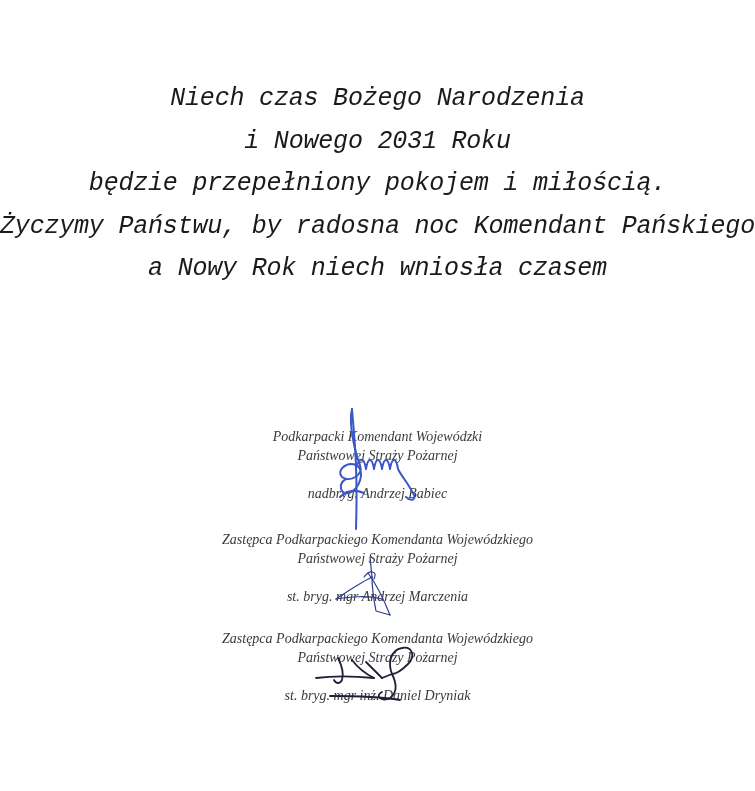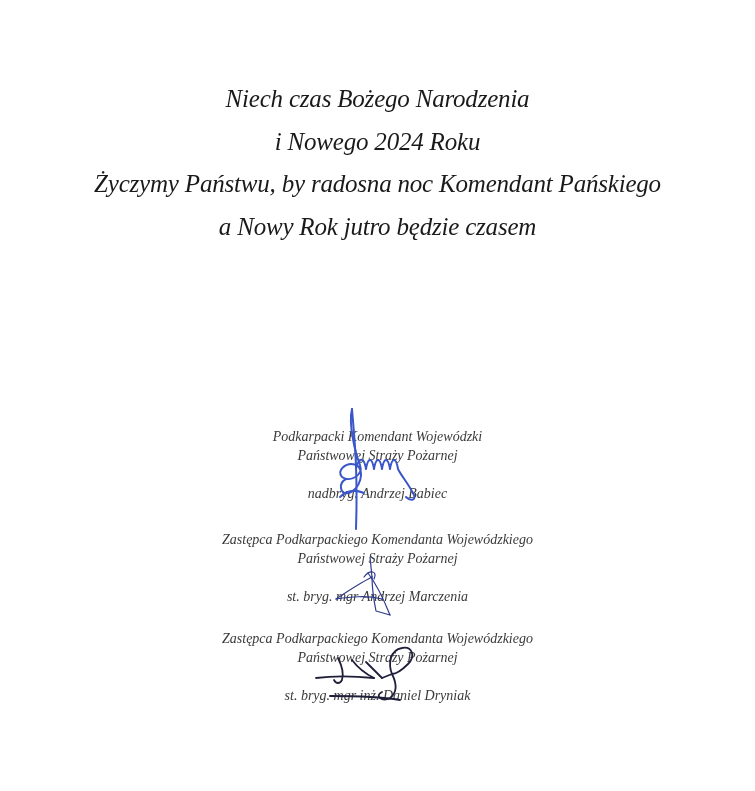--- a/index.html
+++ b/index.html
@@ -22,20 +22,21 @@
       width: 755px;
       text-align: center;
       font-style: italic;
       font-size: 25px;
       line-height: 42.5px;
       letter-spacing: -0.2px;
     }
     .greeting .line {
       display: block;
       white-space: nowrap;
+      font-family: Liberation Mono, monospace;
     }
     .sig-block {
       position: absolute;
       left: 0;
       width: 755px;
       text-align: center;
       font-style: italic;
       font-size: 14px;
       line-height: 19px;
       color: #3a3a3a;
@@ -48,23 +49,24 @@
     .signature {
       position: absolute;
       pointer-events: none;
     }
   </style>
 </head>
 <body>
 
 <div class="greeting">
   <span class="line">Niech czas Bożego Narodzenia</span>
-  <span class="line">i Nowego 2024 Roku</span>
+  <span class="line">i Nowego 2031 Roku</span>
+  <span class="line">będzie przepełniony pokojem i miłością.</span>
   <span class="line">Życzymy Państwu, by radosna noc Komendant Pańskiego</span>
-  <span class="line">a Nowy Rok jutro będzie czasem</span>
+  <span class="line">a Nowy Rok niech wniosła czasem</span>
 </div>
 
 <div class="sig-block sig1">
   <span class="line">Podkarpacki Komendant Wojewódzki</span>
   <span class="line">Państwowej Straży Pożarnej</span>
   <span class="line name">nadbryg. Andrzej Babiec</span>
 </div>
 
 <div class="sig-block sig2">
   <span class="line">Zastępca Podkarpackiego Komendanta Wojewódzkiego</span>

